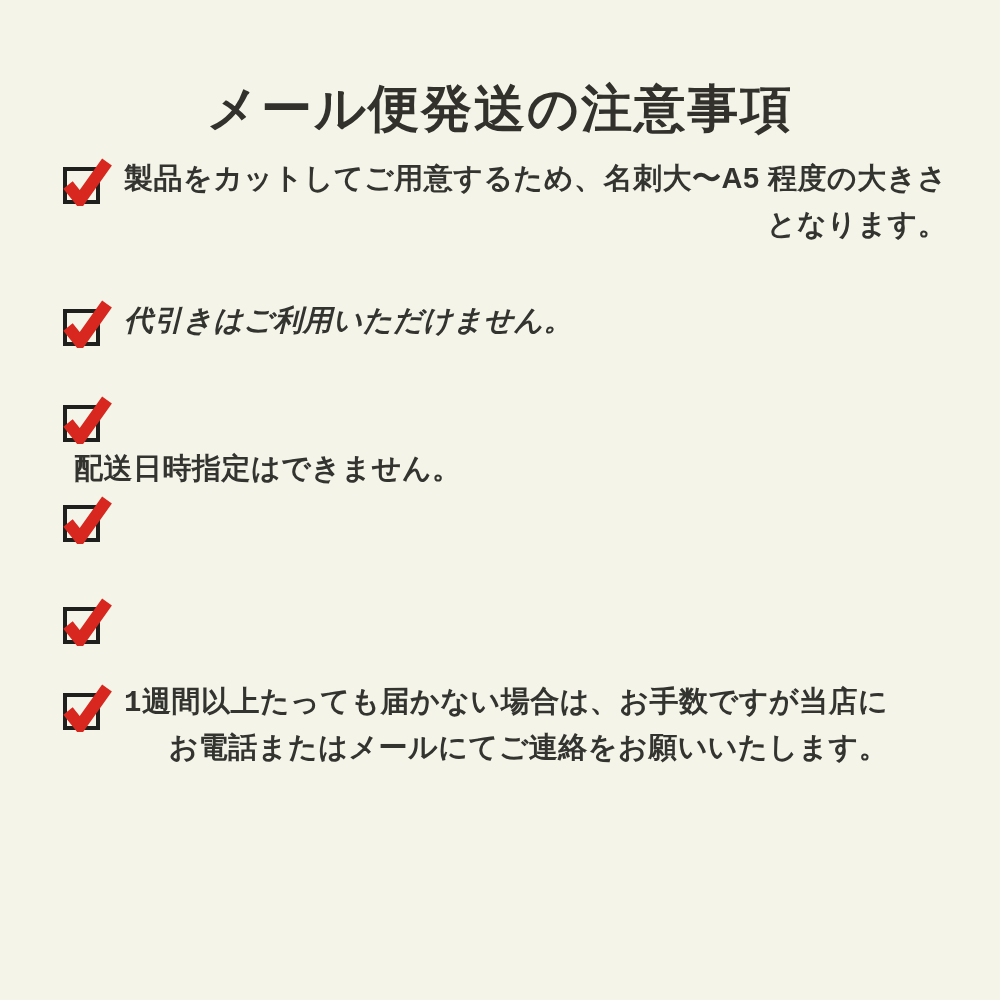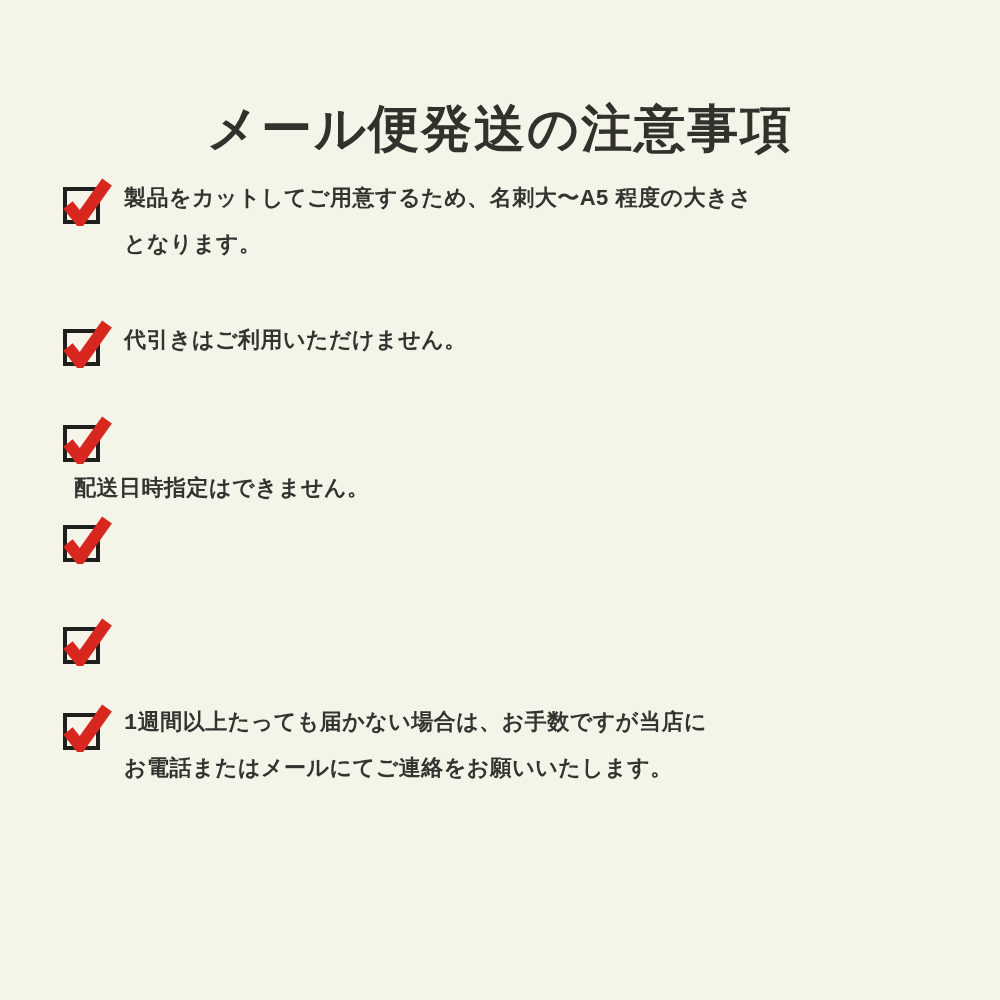--- a/index.html
+++ b/index.html
@@ -10,21 +10,20 @@
     width: 1000px;
     height: 1000px;
     position: relative;
     background: #f5f4e8;
     font-family: "Liberation Sans", "DejaVu Sans", sans-serif;
     overflow: hidden;
   }
   .page {
     position: absolute;
     inset: 0;
-    margin-top: 20px;
   }
   .title {
     position: absolute;
     top: 46px;
     left: 0;
     width: 1000px;
     text-align: center;
     font-size: 51px;
     line-height: 1.15;
     font-weight: bold;
@@ -45,26 +44,27 @@
   }
   .check-item .check-icon {
     flex: 0 0 auto;
     width: 50px;
     height: 52px;
     margin-top: 0px;
   }
   .check-item .item-text {
     margin-left: 12px;
     padding-top: 1px;
-    font-size: 22px;
+    font-size: 29px;
     line-height: 46px;
     font-weight: 600;
     letter-spacing: 0.5px;
     color: #333330;
     white-space: pre-line;
+    text-align: right;
   }
   
   .item-0 { top: 154px; }
   .item-1 { top: 296px; }
   .item-2 { top: 392px; flex-direction: column; }
   .item-3 { top: 492px; }
   .item-4 { top: 594px; }
   .item-5 { top: 680px; font-family: Liberation Mono, monospace; }
 </style>
 </head>
@@ -83,21 +83,21 @@
       </svg>
       <div class="item-text" style="color: rgb(51, 51, 48);">製品をカットしてご用意するため、名刺大〜A5 程度の大きさ
 となります。</div>
     </div>
 
     <div class="check-item item-1">
       <svg class="check-icon" viewBox="0 0 50 52" aria-hidden="true">
         <rect x="3" y="15" width="33" height="33" fill="none" stroke="#1f1f1d" stroke-width="4"></rect>
         <path d="M6 31 L18 46 L45 8" fill="none" stroke="#d7271e" stroke-width="12" stroke-linejoin="miter"></path>
       </svg>
-      <div class="item-text" style="color: rgb(51, 51, 48);">代引きはご利用いただけません。</div>
+      <div class="item-text" style="color: rgb(51, 51, 48); font-style: italic;">代引きはご利用いただけません。</div>
     </div>
 
     <div class="check-item item-2">
       <svg class="check-icon" viewBox="0 0 50 52" aria-hidden="true">
         <rect x="3" y="15" width="33" height="33" fill="none" stroke="#1f1f1d" stroke-width="4"></rect>
         <path d="M6 31 L18 46 L45 8" fill="none" stroke="#d7271e" stroke-width="12" stroke-linejoin="miter"></path>
       </svg>
       <div class="item-text" style="color: rgb(51, 51, 48);">配送日時指定はできません。</div>
     </div>
 

